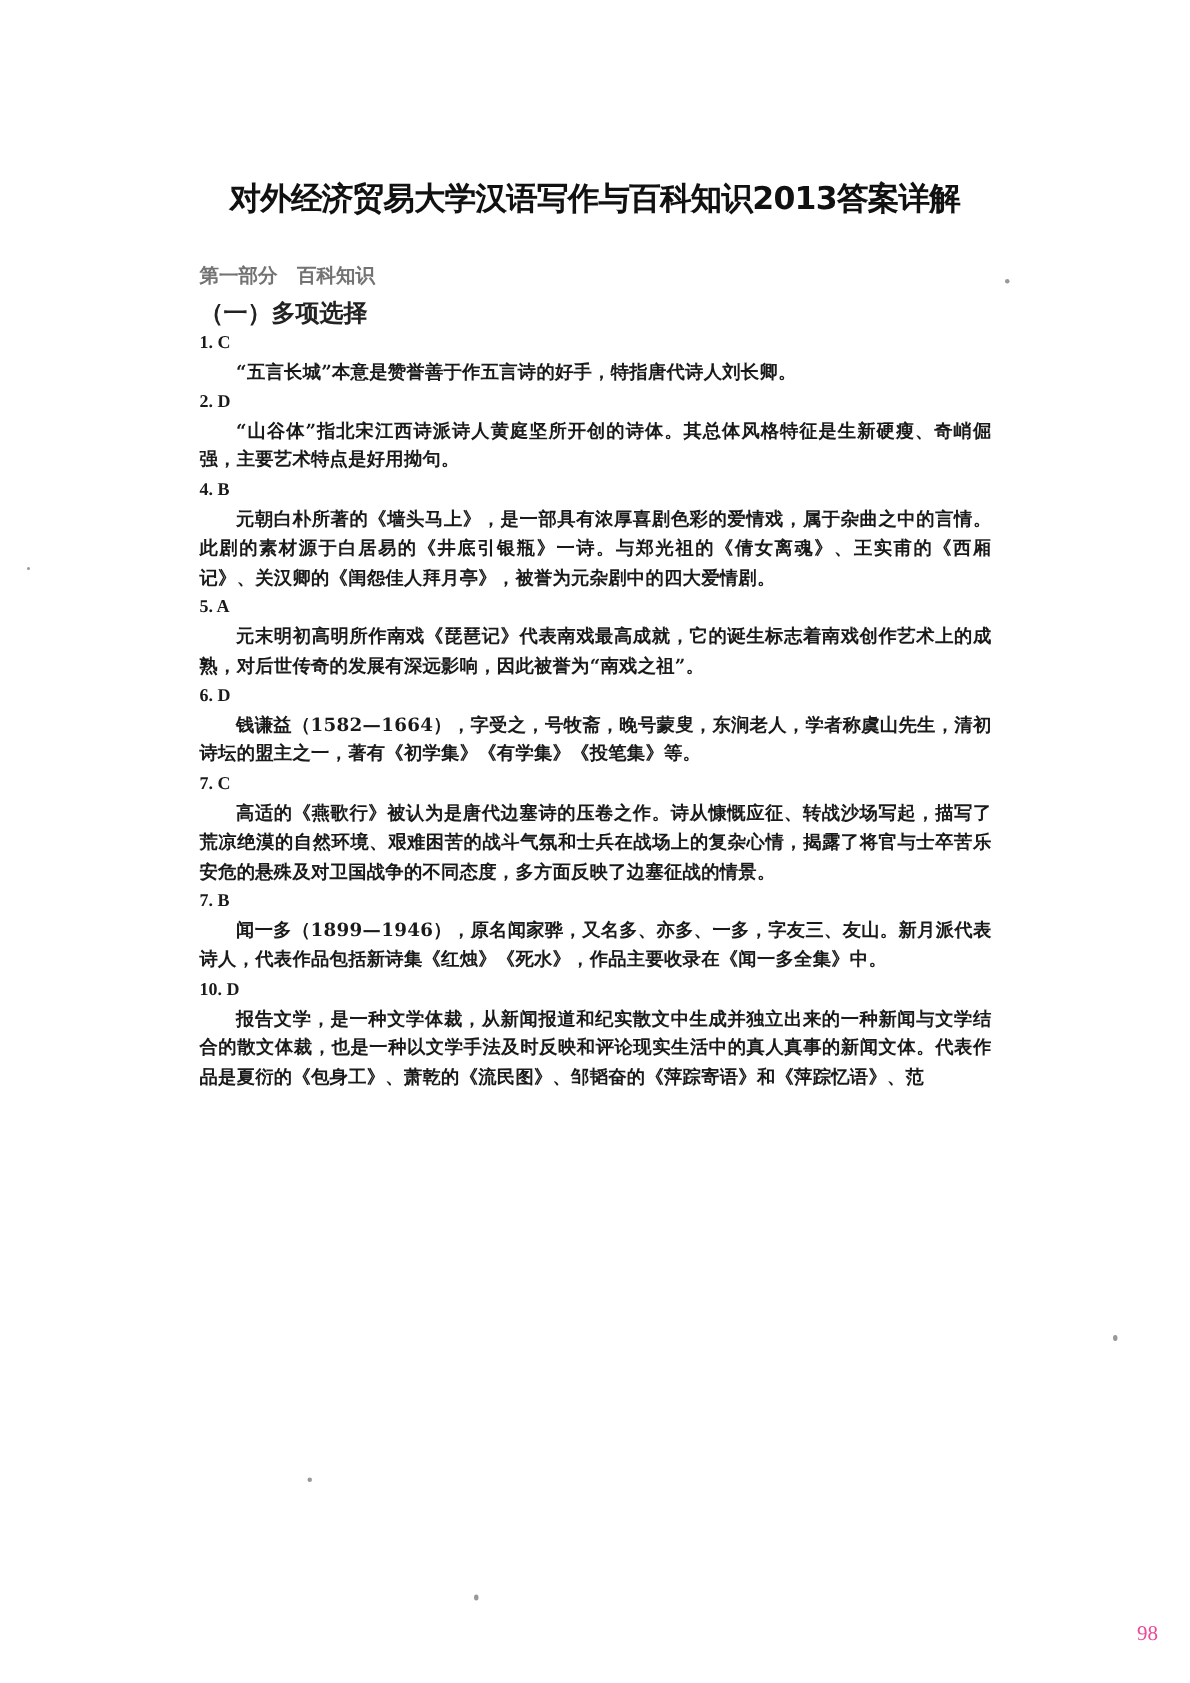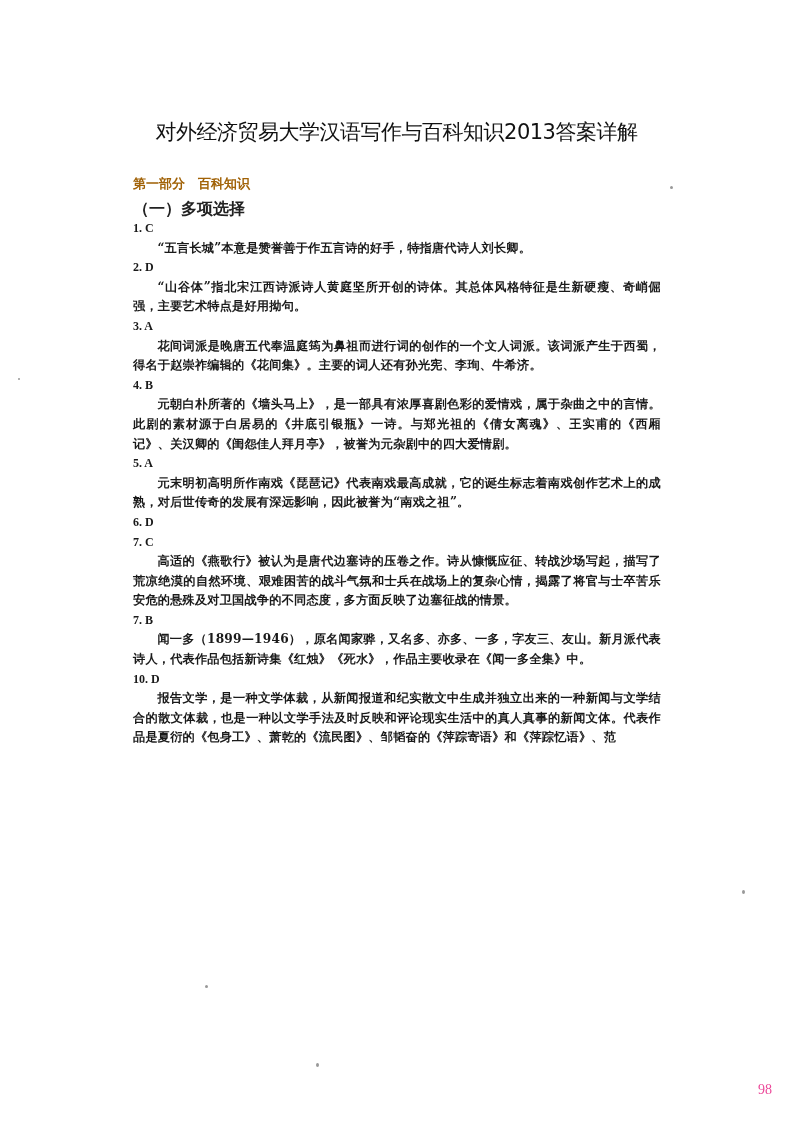--- a/index.html
+++ b/index.html
@@ -2,27 +2,27 @@
 <html><head>
 <meta charset="utf-8">
 <style>
   html, body { margin: 0; padding: 0; }
   body {
     width: 793px; height: 1122px; background: #ffffff; position: relative; overflow: hidden;
     font-family: "DejaVu Serif", "Liberation Serif", serif; color: #1a1a1a;
   }
   .page-title {
     position: absolute; top: 118px; left: 0; width: 793px; text-align: center;
-    font-family: "DejaVu Sans", "Liberation Sans", sans-serif; font-weight: normal;
+    font-family: "DejaVu Sans", "Liberation Sans", sans-serif; font-weight: bold;
     font-size: 21px; letter-spacing: -0.5px; color: #111;
   }
   .section-title {
     position: absolute; top: 175px; left: 133px;
     font-family: "DejaVu Sans", "Liberation Sans", sans-serif; font-weight: bold;
-    font-size: 13px; color: #a16207; word-spacing: 8px;
+    font-size: 13px; color: #737373; word-spacing: 8px;
   }
   .subsection-title {
     position: absolute; top: 199px; left: 133px;
     font-family: "DejaVu Sans", "Liberation Sans", sans-serif; font-weight: bold;
     font-size: 16px; color: #222;
   }
   .content {
     position: absolute; top: 219px; left: 133px; width: 528px;
     font-size: 12.2px; line-height: 19.6px; font-weight: bold;
   }
@@ -44,33 +44,30 @@
 <div class="content">
   <div>
     <div class="q-num">1. C</div>
     <div class="q-text">“五言长城”本意是赞誉善于作五言诗的好手，特指唐代诗人刘长卿。</div>
   </div>
   <div>
     <div class="q-num">2. D</div>
     <div class="q-text">“山谷体”指北宋江西诗派诗人黄庭坚所开创的诗体。其总体风格特征是生新硬瘦、奇峭倔强，主要艺术特点是好用拗句。</div>
   </div>
   <div>
-    <div class="q-num">3. A</div>
-    <div class="q-text">花间词派是晚唐五代奉温庭筠为鼻祖而进行词的创作的一个文人词派。该词派产生于西蜀，得名于赵崇祚编辑的《花间集》。主要的词人还有孙光宪、李珣、牛希济。</div>
-  </div>
-  <div>
     <div class="q-num">4. B</div>
     <div class="q-text">元朝白朴所著的《墙头马上》，是一部具有浓厚喜剧色彩的爱情戏，属于杂曲之中的言情。此剧的素材源于白居易的《井底引银瓶》一诗。与郑光祖的《倩女离魂》、王实甫的《西厢记》、关汉卿的《闺怨佳人拜月亭》，被誉为元杂剧中的四大爱情剧。</div>
   </div>
   <div>
     <div class="q-num">5. A</div>
     <div class="q-text">元末明初高明所作南戏《琵琶记》代表南戏最高成就，它的诞生标志着南戏创作艺术上的成熟，对后世传奇的发展有深远影响，因此被誉为“南戏之祖”。</div>
   </div>
   <div>
     <div class="q-num">6. D</div>
+    <div class="q-text">钱谦益（1582—1664），字受之，号牧斋，晚号蒙叟，东涧老人，学者称虞山先生，清初诗坛的盟主之一，著有《初学集》《有学集》《投笔集》等。</div>
   </div>
   <div>
     <div class="q-num">7. C</div>
     <div class="q-text">高适的《燕歌行》被认为是唐代边塞诗的压卷之作。诗从慷慨应征、转战沙场写起，描写了荒凉绝漠的自然环境、艰难困苦的战斗气氛和士兵在战场上的复杂心情，揭露了将官与士卒苦乐安危的悬殊及对卫国战争的不同态度，多方面反映了边塞征战的情景。</div>
   </div>
   <div>
     <div class="q-num">7. B</div>
     <div class="q-text">闻一多（1899—1946），原名闻家骅，又名多、亦多、一多，字友三、友山。新月派代表诗人，代表作品包括新诗集《红烛》《死水》，作品主要收录在《闻一多全集》中。</div>
   </div>
   <div>

